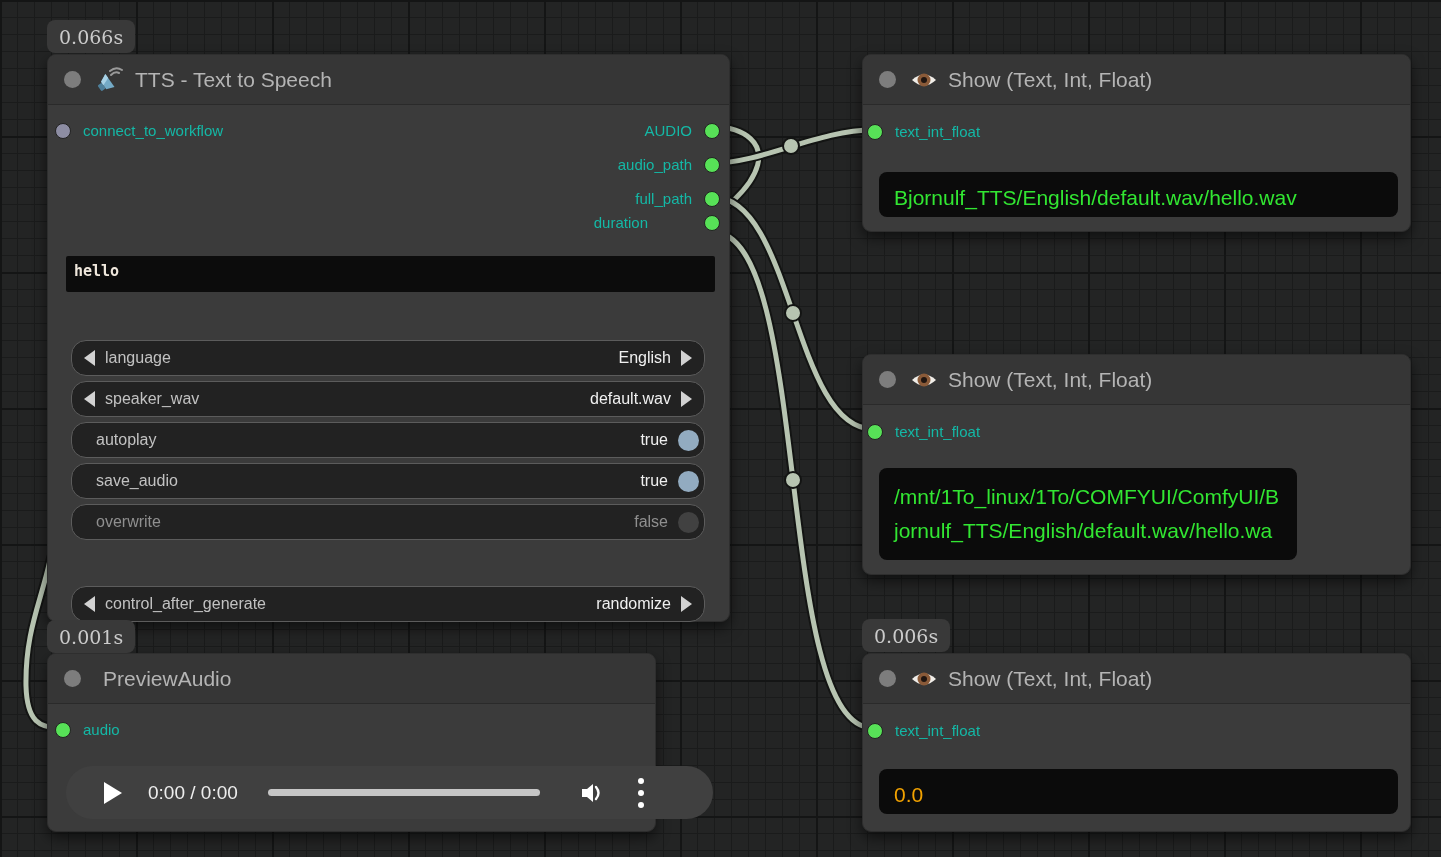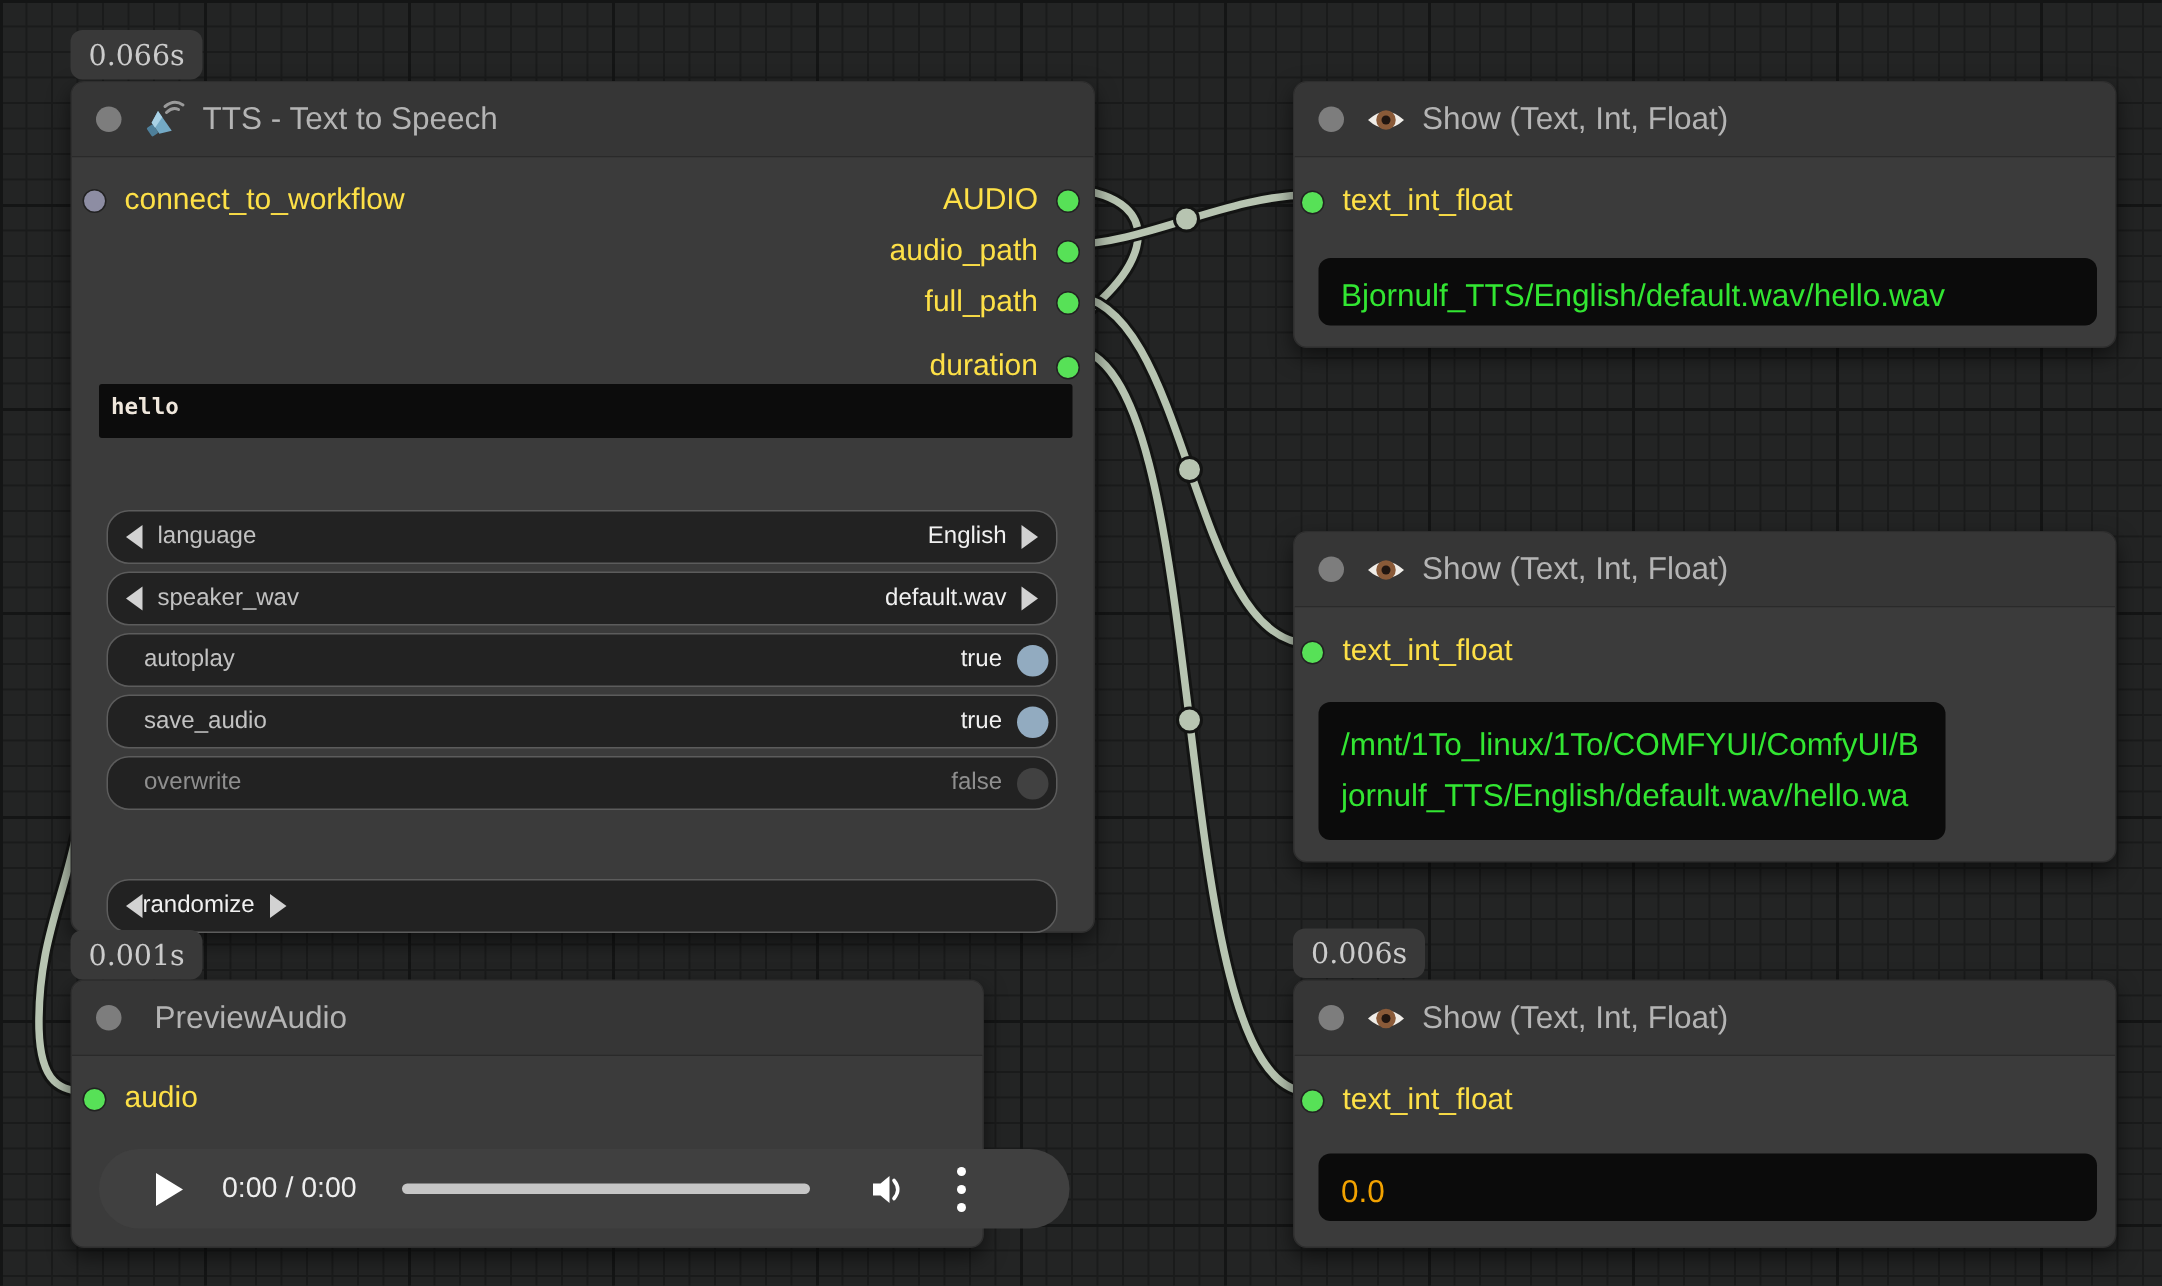--- a/index.html
+++ b/index.html
@@ -41,21 +41,21 @@
     color:#cbcbcb; font-family:"DejaVu Serif", serif; font-size:19px;
     display:flex; align-items:center; padding:0 12px; height:33px;
   }
   .port { position:absolute; display:flex; align-items:center; }
   .port-dot {
     width:16px; height:16px; border-radius:50%;
     border:1px solid #222; flex:0 0 auto;
   }
   .dot-green { background:#57e157; }
   .dot-gray { background:#8d8da3; }
-  .port-label { color:#fde047; font-size:20px; margin-left:12px; white-space:nowrap; }
+  .port-label { color:#14b8a6; font-size:15px; margin-left:12px; white-space:nowrap; }
   .port.out { flex-direction:row-reverse; }
   .port.out .port-label { margin-left:0; margin-right:12px; }
   .textbox {
     position:absolute; background:#0c0c0c; border-radius:2px;
     color:#efe7dc; font-family:"DejaVu Sans Mono", monospace;
     font-size:15px; font-weight:700; padding:6px 8px;
   }
   .widget {
     position:absolute; left:23px; width:634px; height:36px;
     border:1px solid #5c5c5c; border-radius:15px; background:#222222;
@@ -151,21 +151,21 @@
     <span class="port-label">AUDIO</span>
   </div>
   <div class="port out" style="right:9px; top:101px;">
     <div class="port-dot dot-green"></div>
     <span class="port-label">audio_path</span>
   </div>
   <div class="port out" style="right:9px; top:135px;">
     <div class="port-dot dot-green"></div>
     <span class="port-label">full_path</span>
   </div>
-  <div class="port out" style="right:9px; top:178px;">
+  <div class="port out" style="right:9px; top:159px;gap:44px;">
     <div class="port-dot dot-green"></div>
     <span class="port-label">duration</span>
   </div>
 
   <div class="textbox" style="left:18px; top:201px; width:649px; height:36px;">hello</div>
 
   <div class="widget" style="top:285px;">
     <span class="arrow-left"></span>
     <span class="w-label">language</span>
     <span class="w-value">English</span>
@@ -192,20 +192,21 @@
   </div>
 
   <div class="widget no-arrows off" style="top:449px;">
     <span class="w-label">overwrite</span>
     <span class="w-value">false</span>
     <span class="toggle-dot toggle-off"></span>
   </div>
 
   <div class="widget" style="top:531px;">
     <span class="arrow-left"></span>
+    <span class="w-label">control_after_generate</span>
     <span class="w-value">randomize</span>
     <span class="arrow-right"></span>
   </div>
 </div>
 
 <div class="node" style="left:47px; top:653px; width:609px; height:179px;">
   <div class="node-header">
     <div class="collapse-dot"></div>
     <span class="node-title" style="margin-left:22px;">PreviewAudio</span>
   </div>

